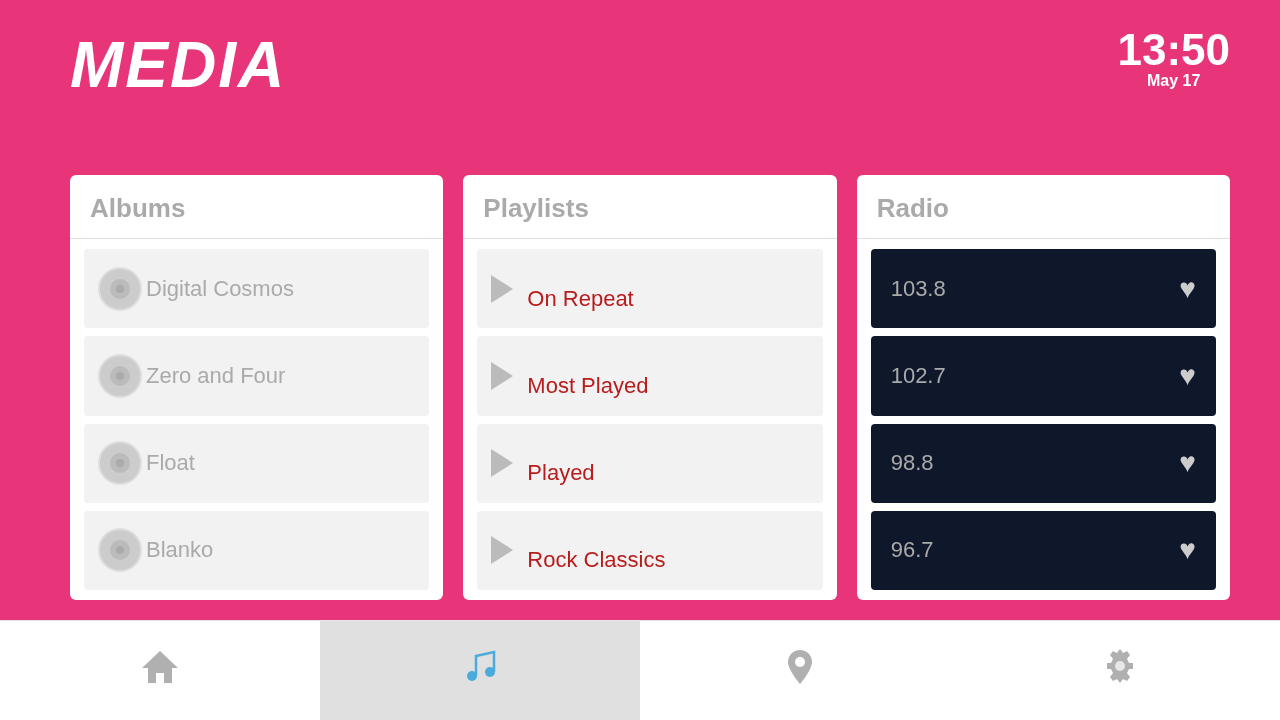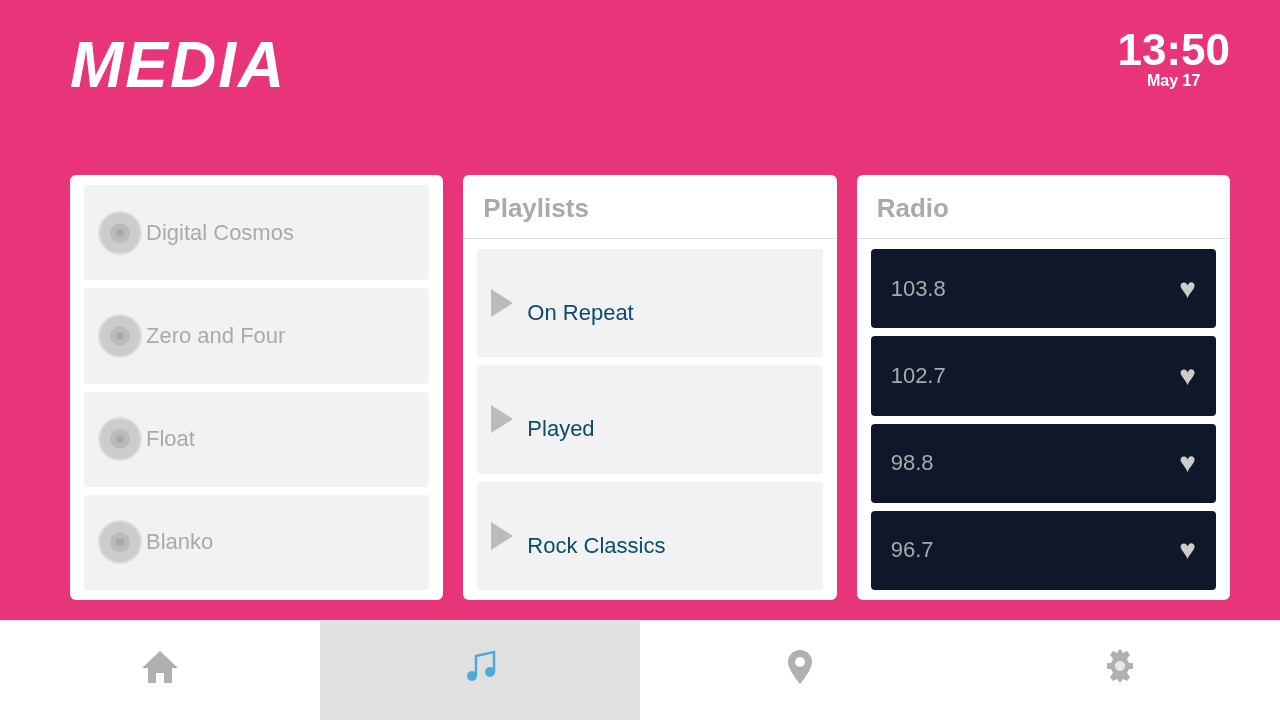--- a/index.html
+++ b/index.html
@@ -124,21 +124,21 @@
     }
     .play-triangle {
       width: 0;
       height: 0;
       border-top: 14px solid transparent;
       border-bottom: 14px solid transparent;
       border-left: 22px solid #bbb;
       flex-shrink: 0;
     }
     .playlist-name {
-      color: #0c4a6e;
+      color: #b91c1c;
       font-size: 22px;
       font-weight: 500;
       margin-top: 20px;
     }
 
     
     .radio-item {
       background-color: #0f172a;
       border-radius: 4px;
       display: flex;
@@ -191,20 +191,23 @@
   <span id="header-title">MEDIA</span>
   <div id="header-clock-area">
     <div id="header-time">13:50</div>
     <div id="header-date">May 17</div>
   </div>
 </div>
 
 <div id="main">
 
   <div class="panel">
+    <div class="panel-header">
+      <span class="panel-title">Albums</span>
+    </div>
     <div class="panel-items">
 
       <div class="album-item">
         <div class="album-icon">
           <svg viewBox="0 0 44 44" xmlns="http://www.w3.org/2000/svg">
             <circle cx="22" cy="22" r="20" fill="#ccc"></circle>
             <circle cx="22" cy="22" r="10" fill="#bbb"></circle>
             <circle cx="22" cy="22" r="4" fill="#aaa"></circle>
           </svg>
         </div>
@@ -251,20 +254,24 @@
     <div class="panel-header">
       <span class="panel-title">Playlists</span>
     </div>
     <div class="panel-items">
 
       <div class="playlist-item">
         <div class="play-triangle"></div>
         <span class="playlist-name">On Repeat</span>
       </div>
 
+      <div class="playlist-item">
+        <div class="play-triangle"></div>
+        <span class="playlist-name">Most Played</span>
+      </div>
 
       <div class="playlist-item">
         <div class="play-triangle"></div>
         <span class="playlist-name">Played</span>
       </div>
 
       <div class="playlist-item">
         <div class="play-triangle"></div>
         <span class="playlist-name">Rock Classics</span>
       </div>

